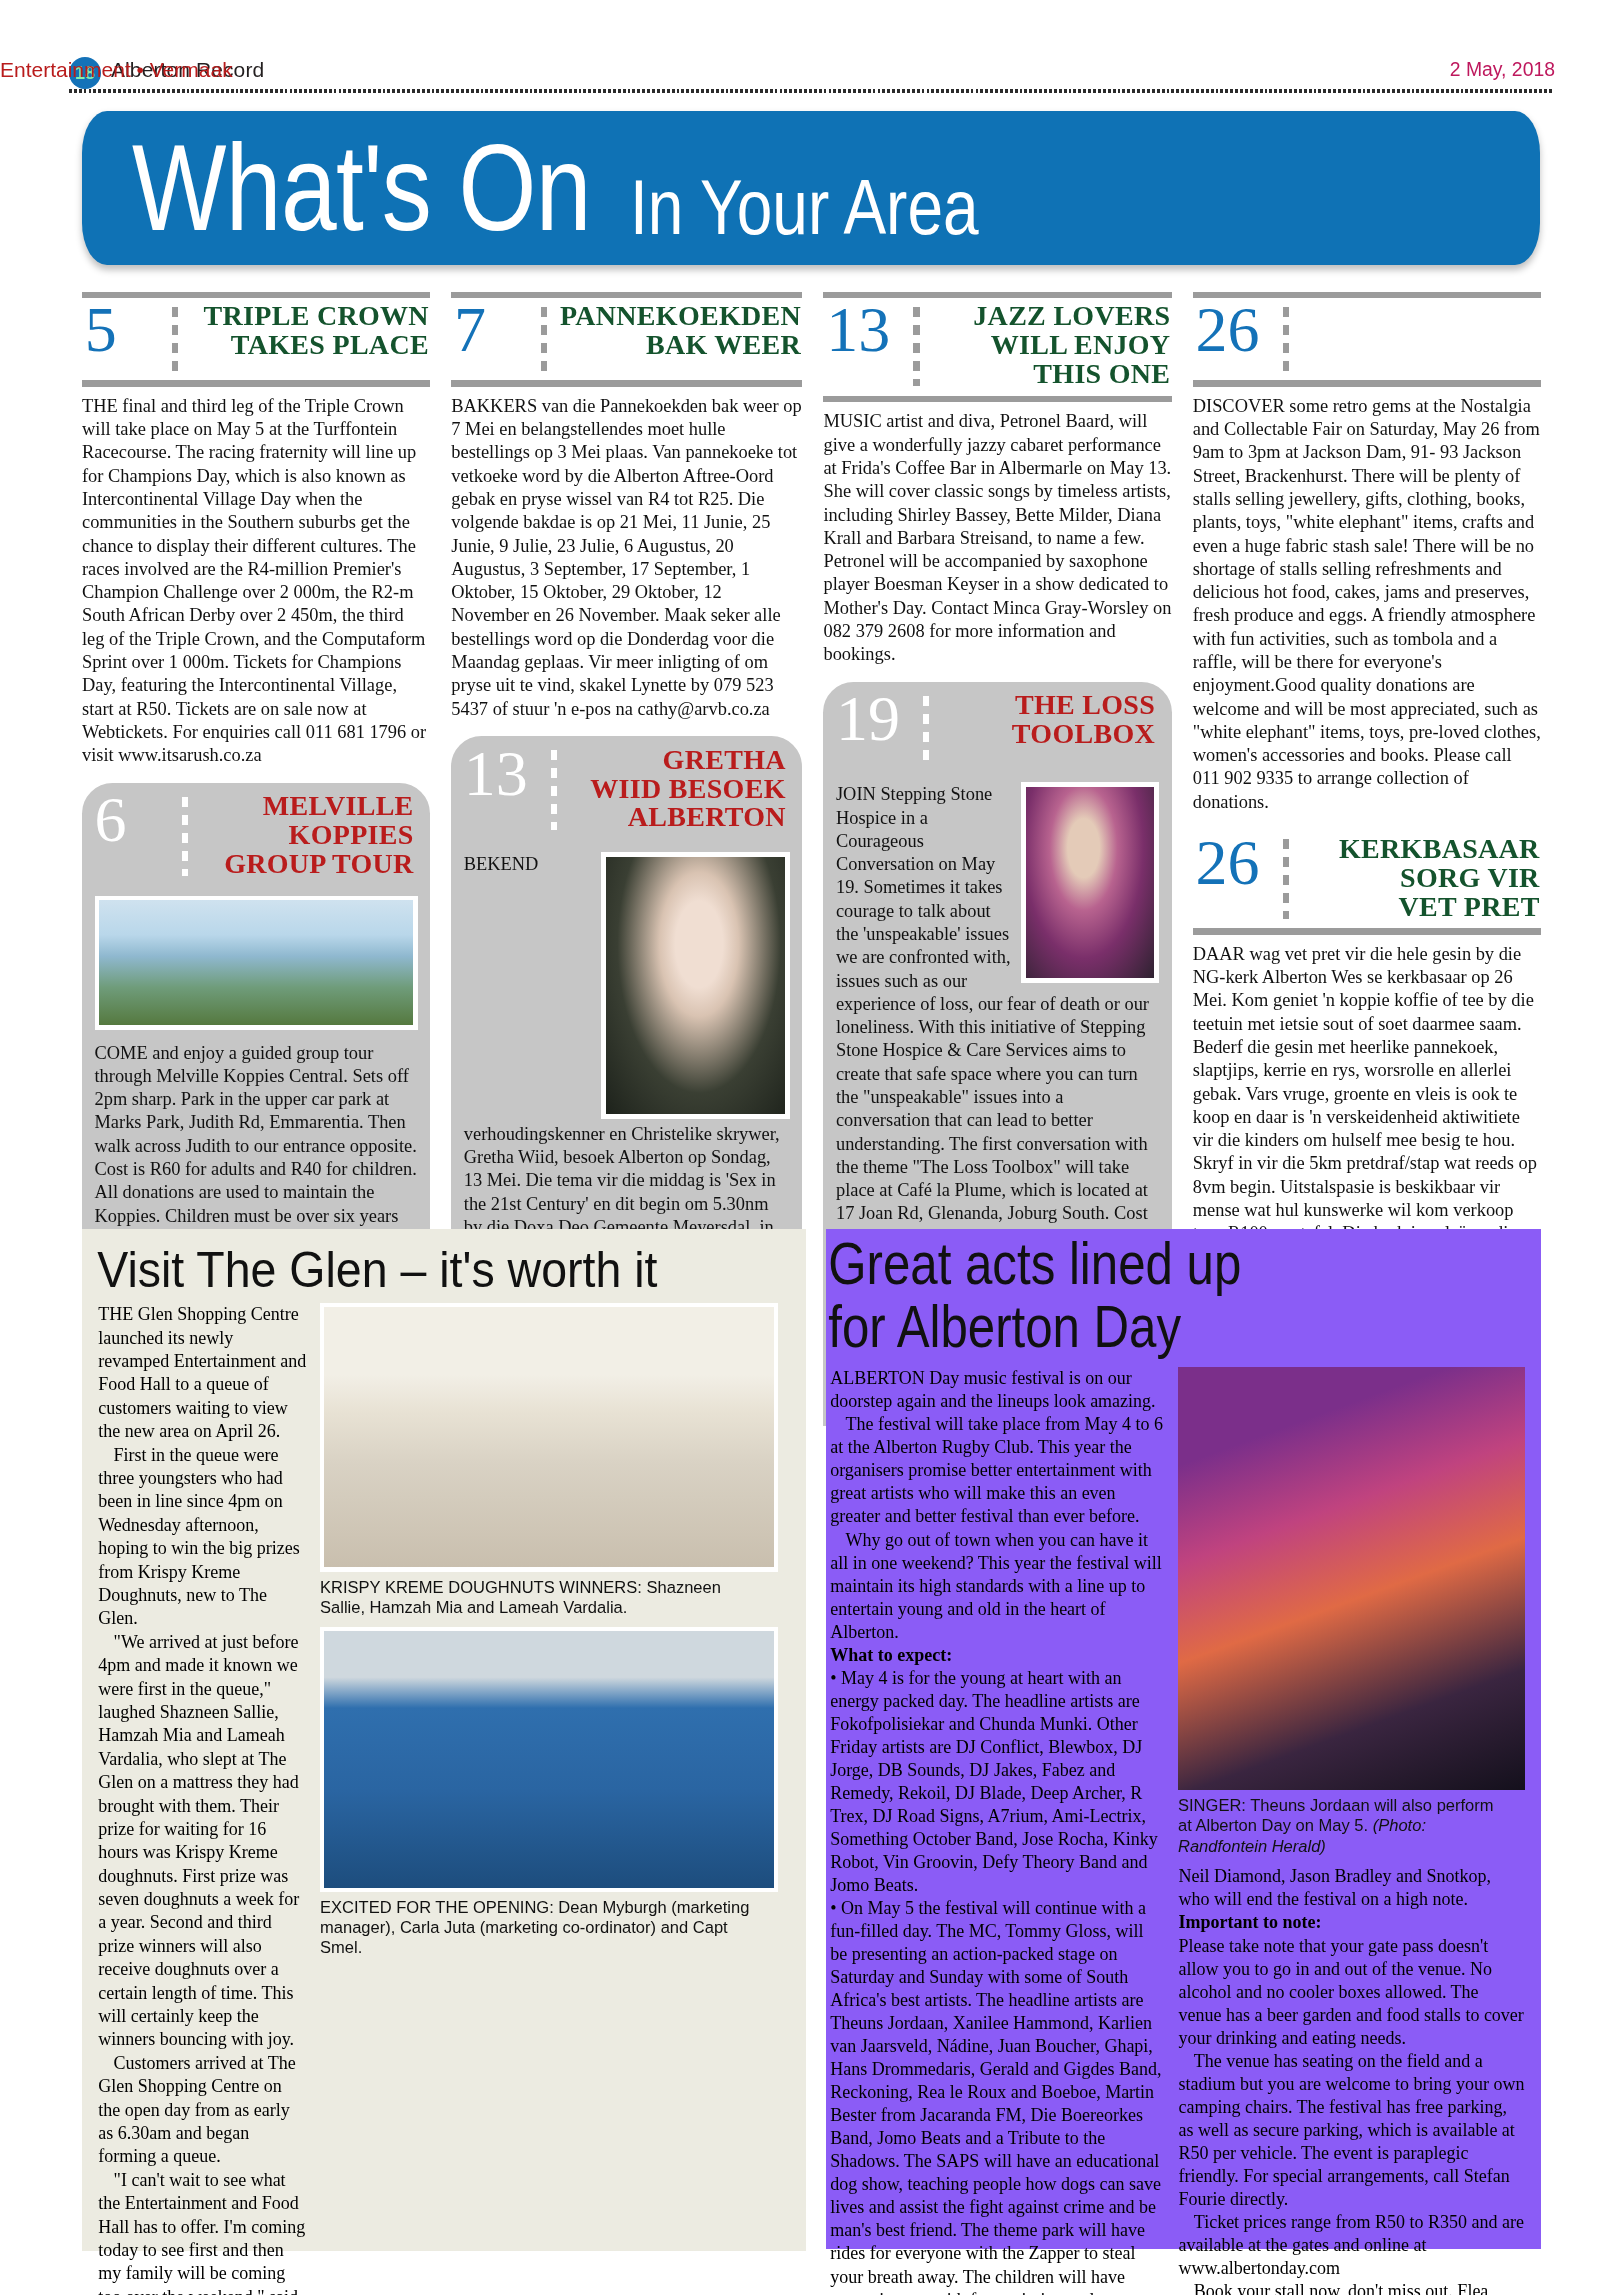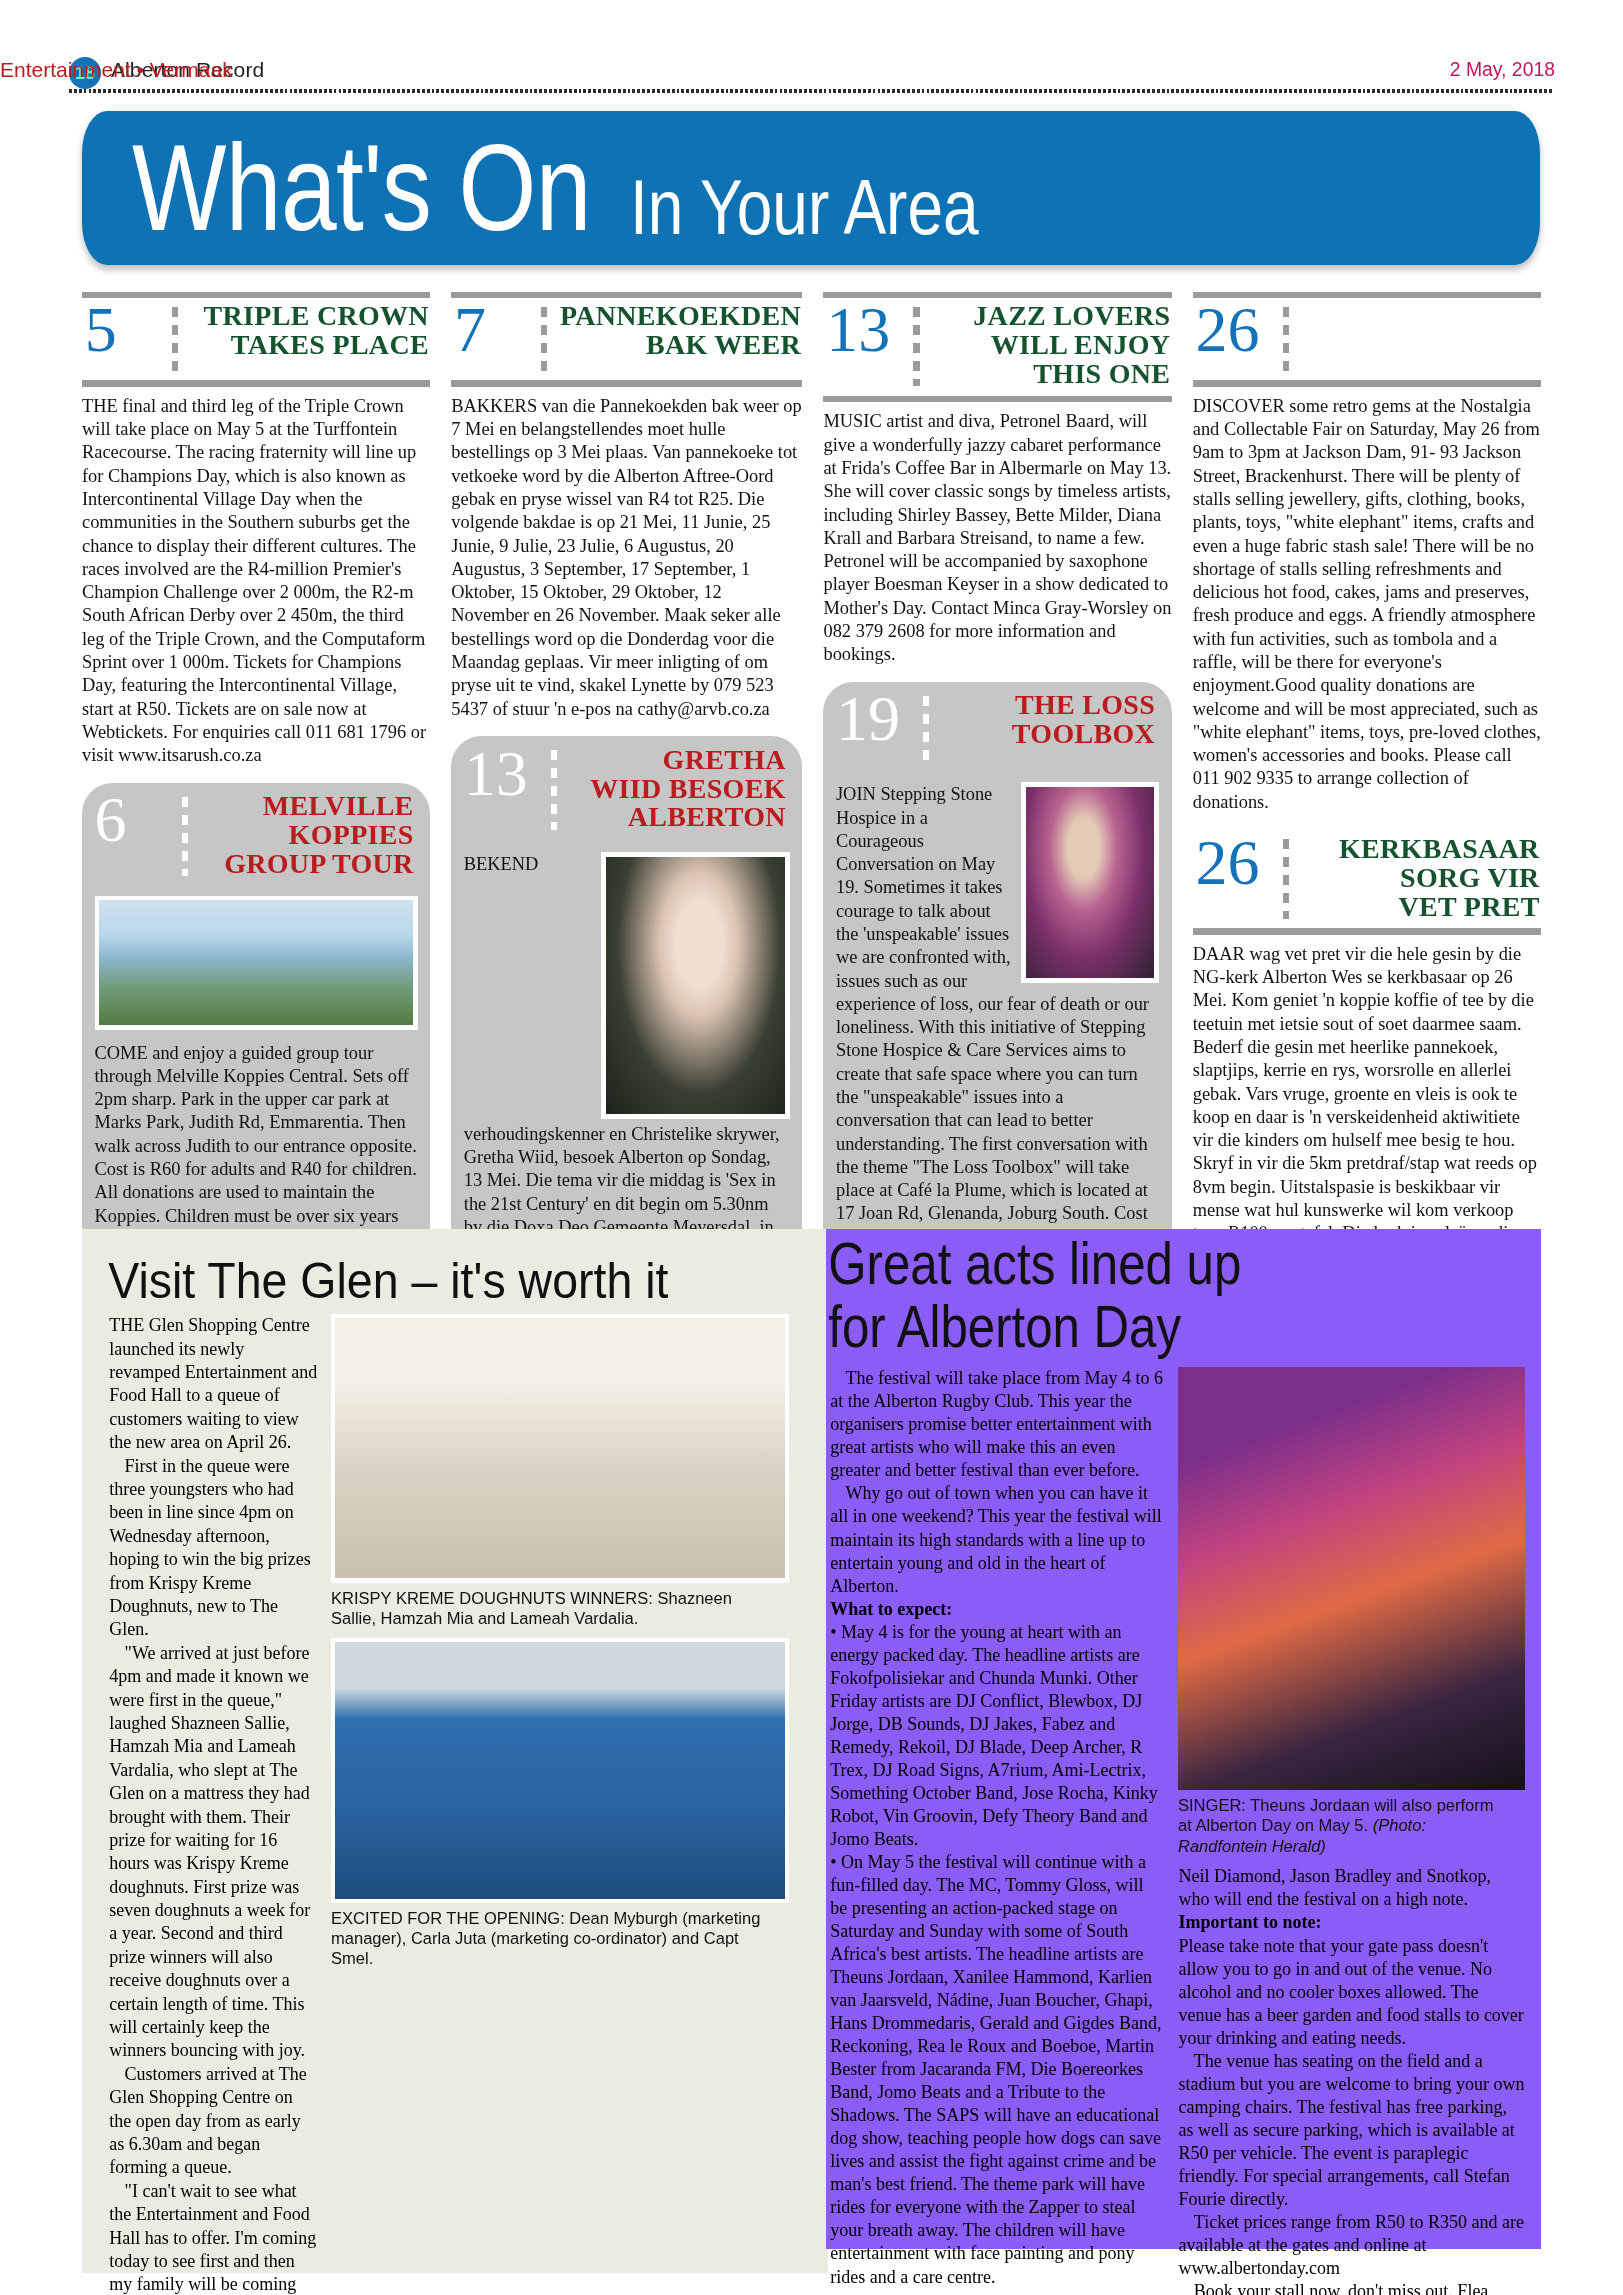--- a/index.html
+++ b/index.html
@@ -109,21 +109,21 @@
   .ph-krispy{background:
      linear-gradient(180deg,#f2efe6 0 26%, #e8e2d4 40%, #d9d2c4 60%, #c9bfae 100%);}
   .ph-opening{background:
      linear-gradient(180deg,#cfd8de 0 18%, #2f6fae 30%, #2a65a2 62%, #1d4d7d 100%);}
   .ph-singer{background:
      linear-gradient(160deg,#7b2f8a 0 18%, #c0437f 36%, #e06a45 54%, #3a2540 78%, #14101c 100%);}
 
   
   .feature-left{
     position:absolute;left:82px;top:1229px;width:722px;height:1020px;
-    background:#ecebe1;padding:12px;
+    background:#ecebe1;padding:1px;
   }
   .feature-right{
     position:absolute;left:826px;top:1229px;width:715px;height:1020px;
     background:#8b5cf6;
   }
   .headline-left{
     font-family:"Liberation Sans Narrow","Liberation Sans",sans-serif;
     font-size:50px;line-height:1.02;color:#111;padding:15.3px 14px 7px 15.3px;
     transform:scaleX(.93);transform-origin:left center;
   }
@@ -322,20 +322,21 @@
 </div>
 
 <div class="feature-right">
   <div class="headline-right">
     <div>Great acts lined up</div>
     <div>for Alberton Day</div>
   </div>
 
   <div class="fr-top">
     <div class="fr-col fr-body">
+      <p>ALBERTON Day music festival is on our doorstep again and the lineups look amazing.</p>
       <p class="indent">The festival will take place from May 4 to 6 at the Alberton Rugby Club. This year the organisers promise better entertainment with great artists who will make this an even greater and better festival than ever before.</p>
       <p class="indent">Why go out of town when you can have it all in one weekend? This year the festival will maintain its high standards with a line up to entertain young and old in the heart of Alberton.</p>
       <p class="bold">What to expect:</p>
       <p>•  May 4 is for the young at heart with an energy packed day. The headline artists are Fokofpolisiekar and Chunda Munki. Other Friday artists are DJ Conflict, Blewbox, DJ Jorge, DB Sounds, DJ Jakes, Fabez and Remedy, Rekoil, DJ Blade, Deep Archer, R Trex, DJ Road Signs, A7rium, Ami-Lectrix, Something October Band, Jose Rocha, Kinky Robot, Vin Groovin, Defy Theory Band and Jomo Beats.</p>
       <p>•  On May 5 the festival will continue with a fun-filled day. The MC, Tommy Gloss, will be presenting an action-packed stage on Saturday and Sunday with some of South Africa's best artists. The headline artists are Theuns Jordaan, Xanilee Hammond, Karlien van Jaarsveld, Nádine, Juan Boucher, Ghapi, Hans Drommedaris, Gerald and Gigdes Band, Reckoning, Rea le Roux and Boeboe, Martin Bester from Jacaranda FM, Die Boereorkes Band, Jomo Beats and a Tribute to the Shadows. The SAPS will have an educational dog show, teaching people how dogs can save lives and assist the fight against crime and be man's best friend. The theme park will have rides for everyone with the Zapper to steal your breath away. The children will have entertainment with face painting and pony rides and a care centre.</p>
 
     </div>
     <div class="fr-photo">
       <div style="background:#fff;padding:0;">
         <div class="ph ph-singer" style="height:423px;"></div>

